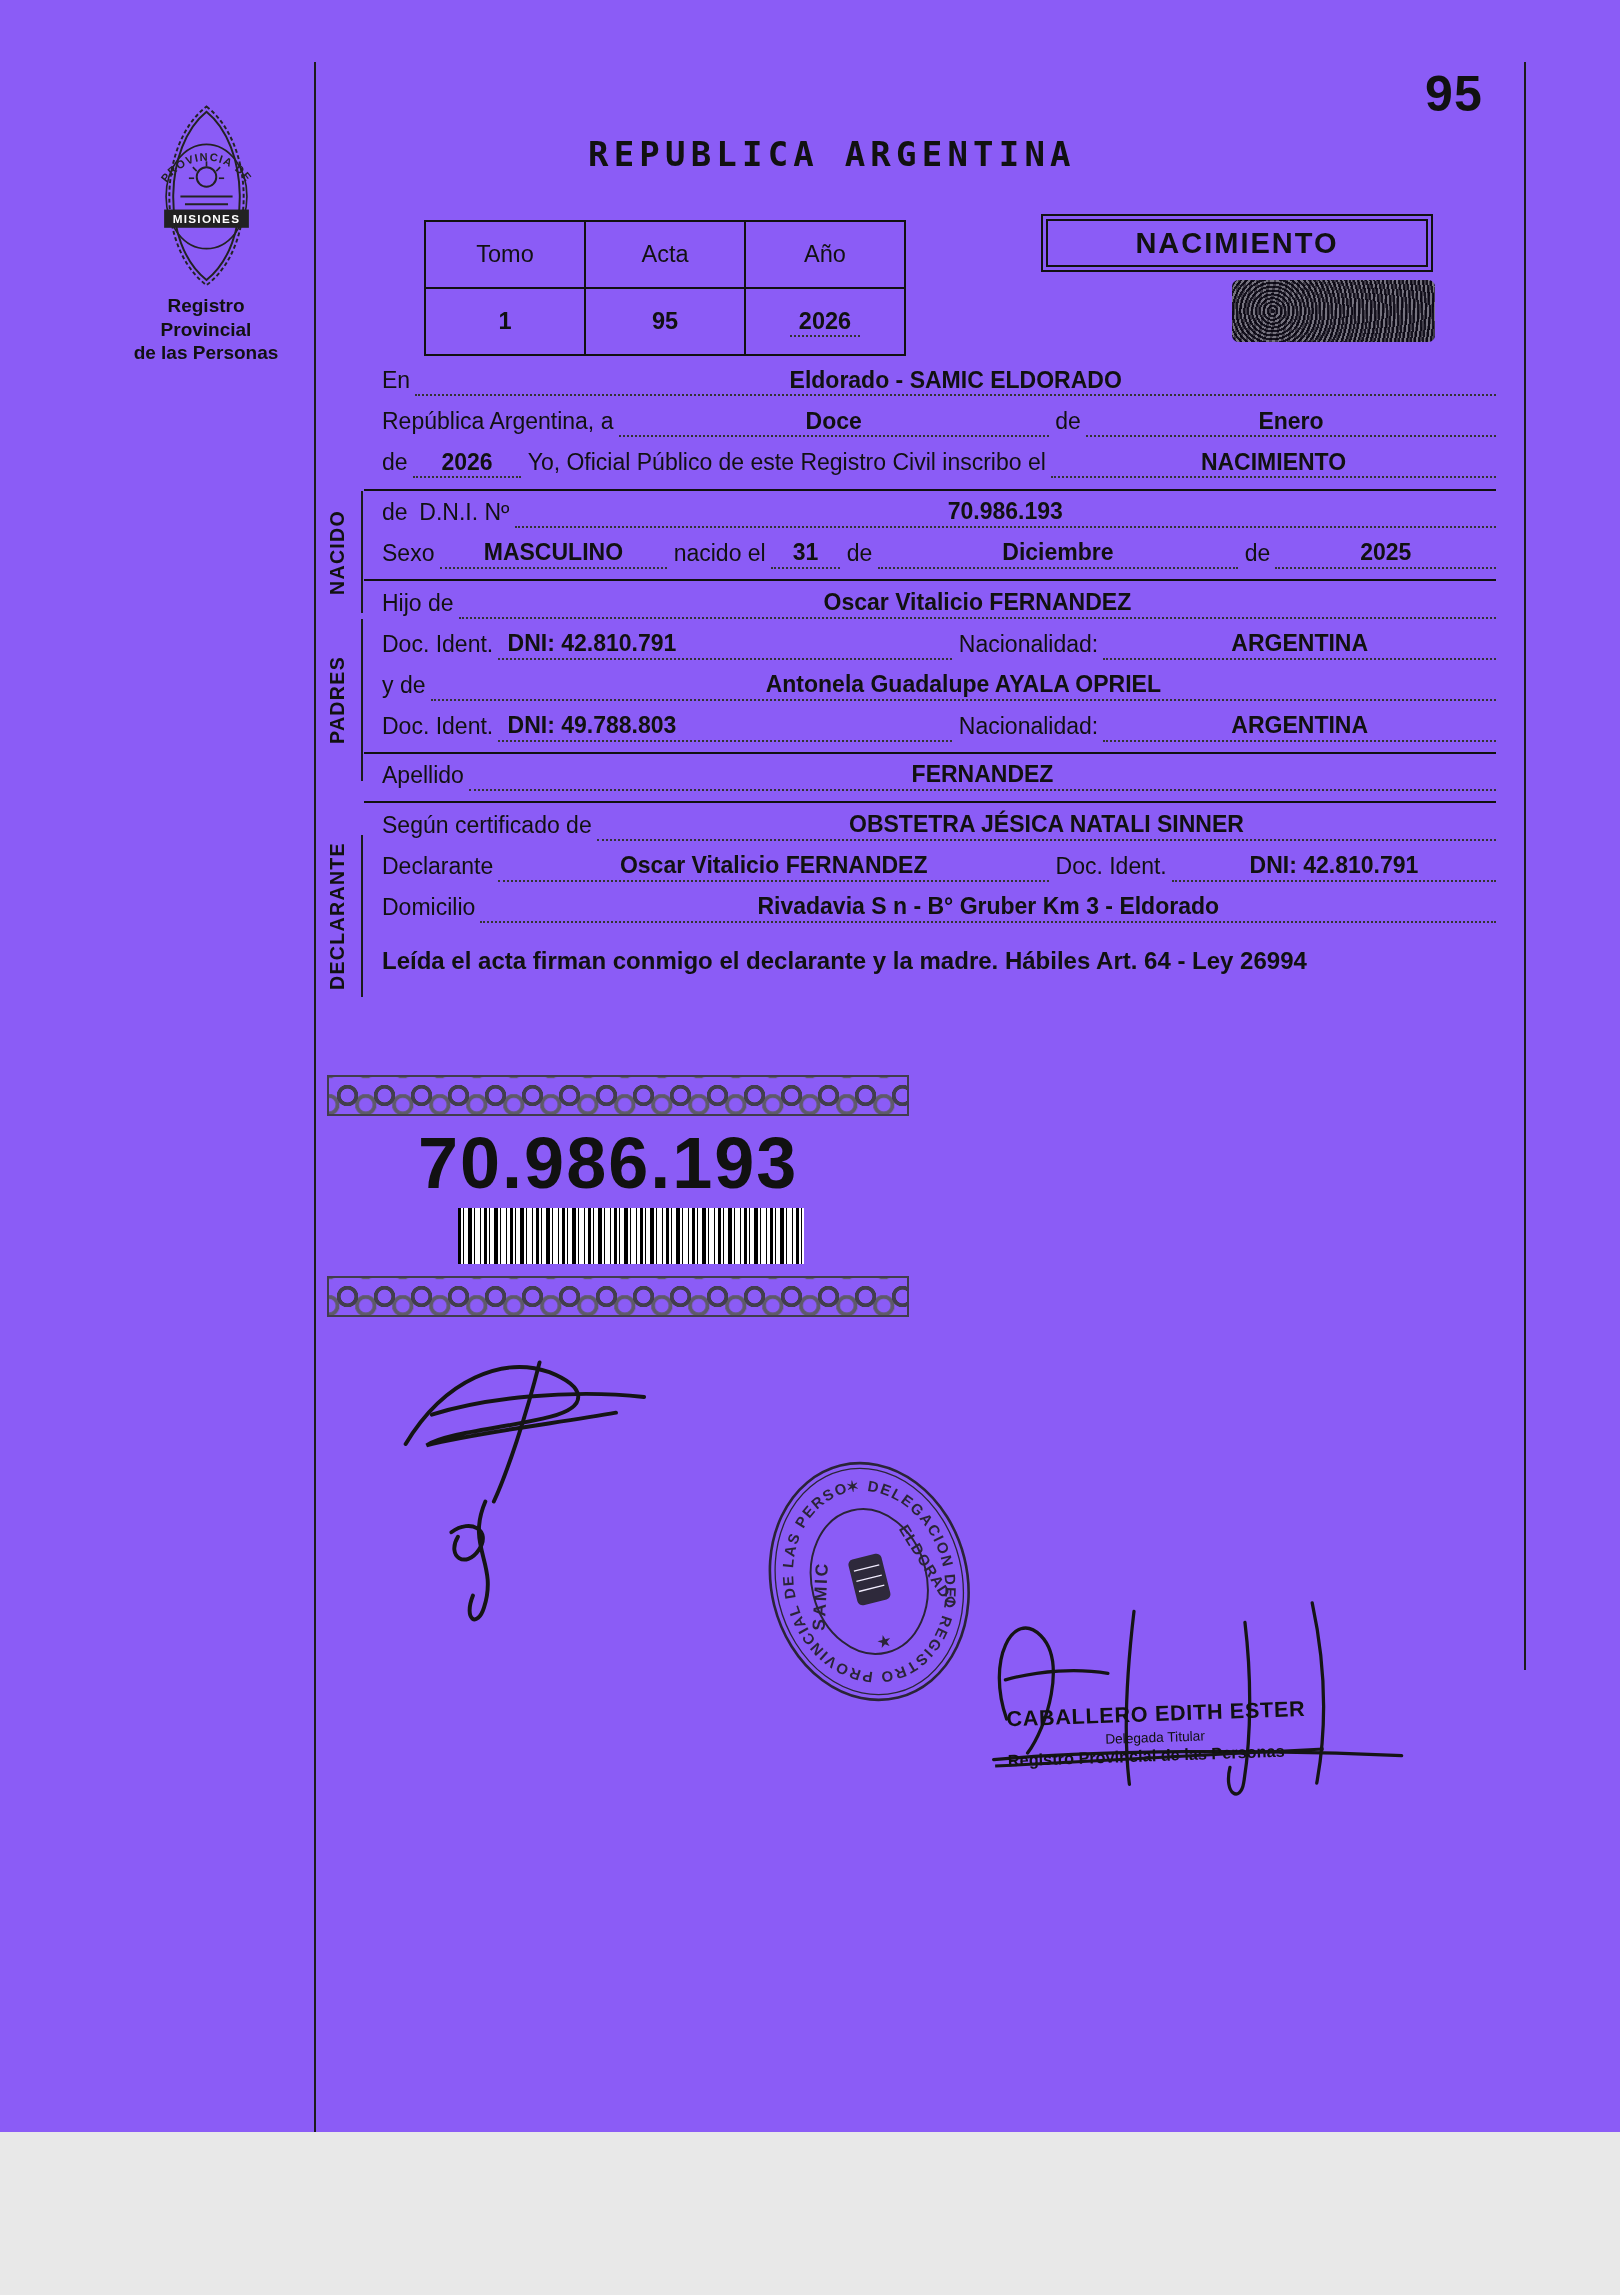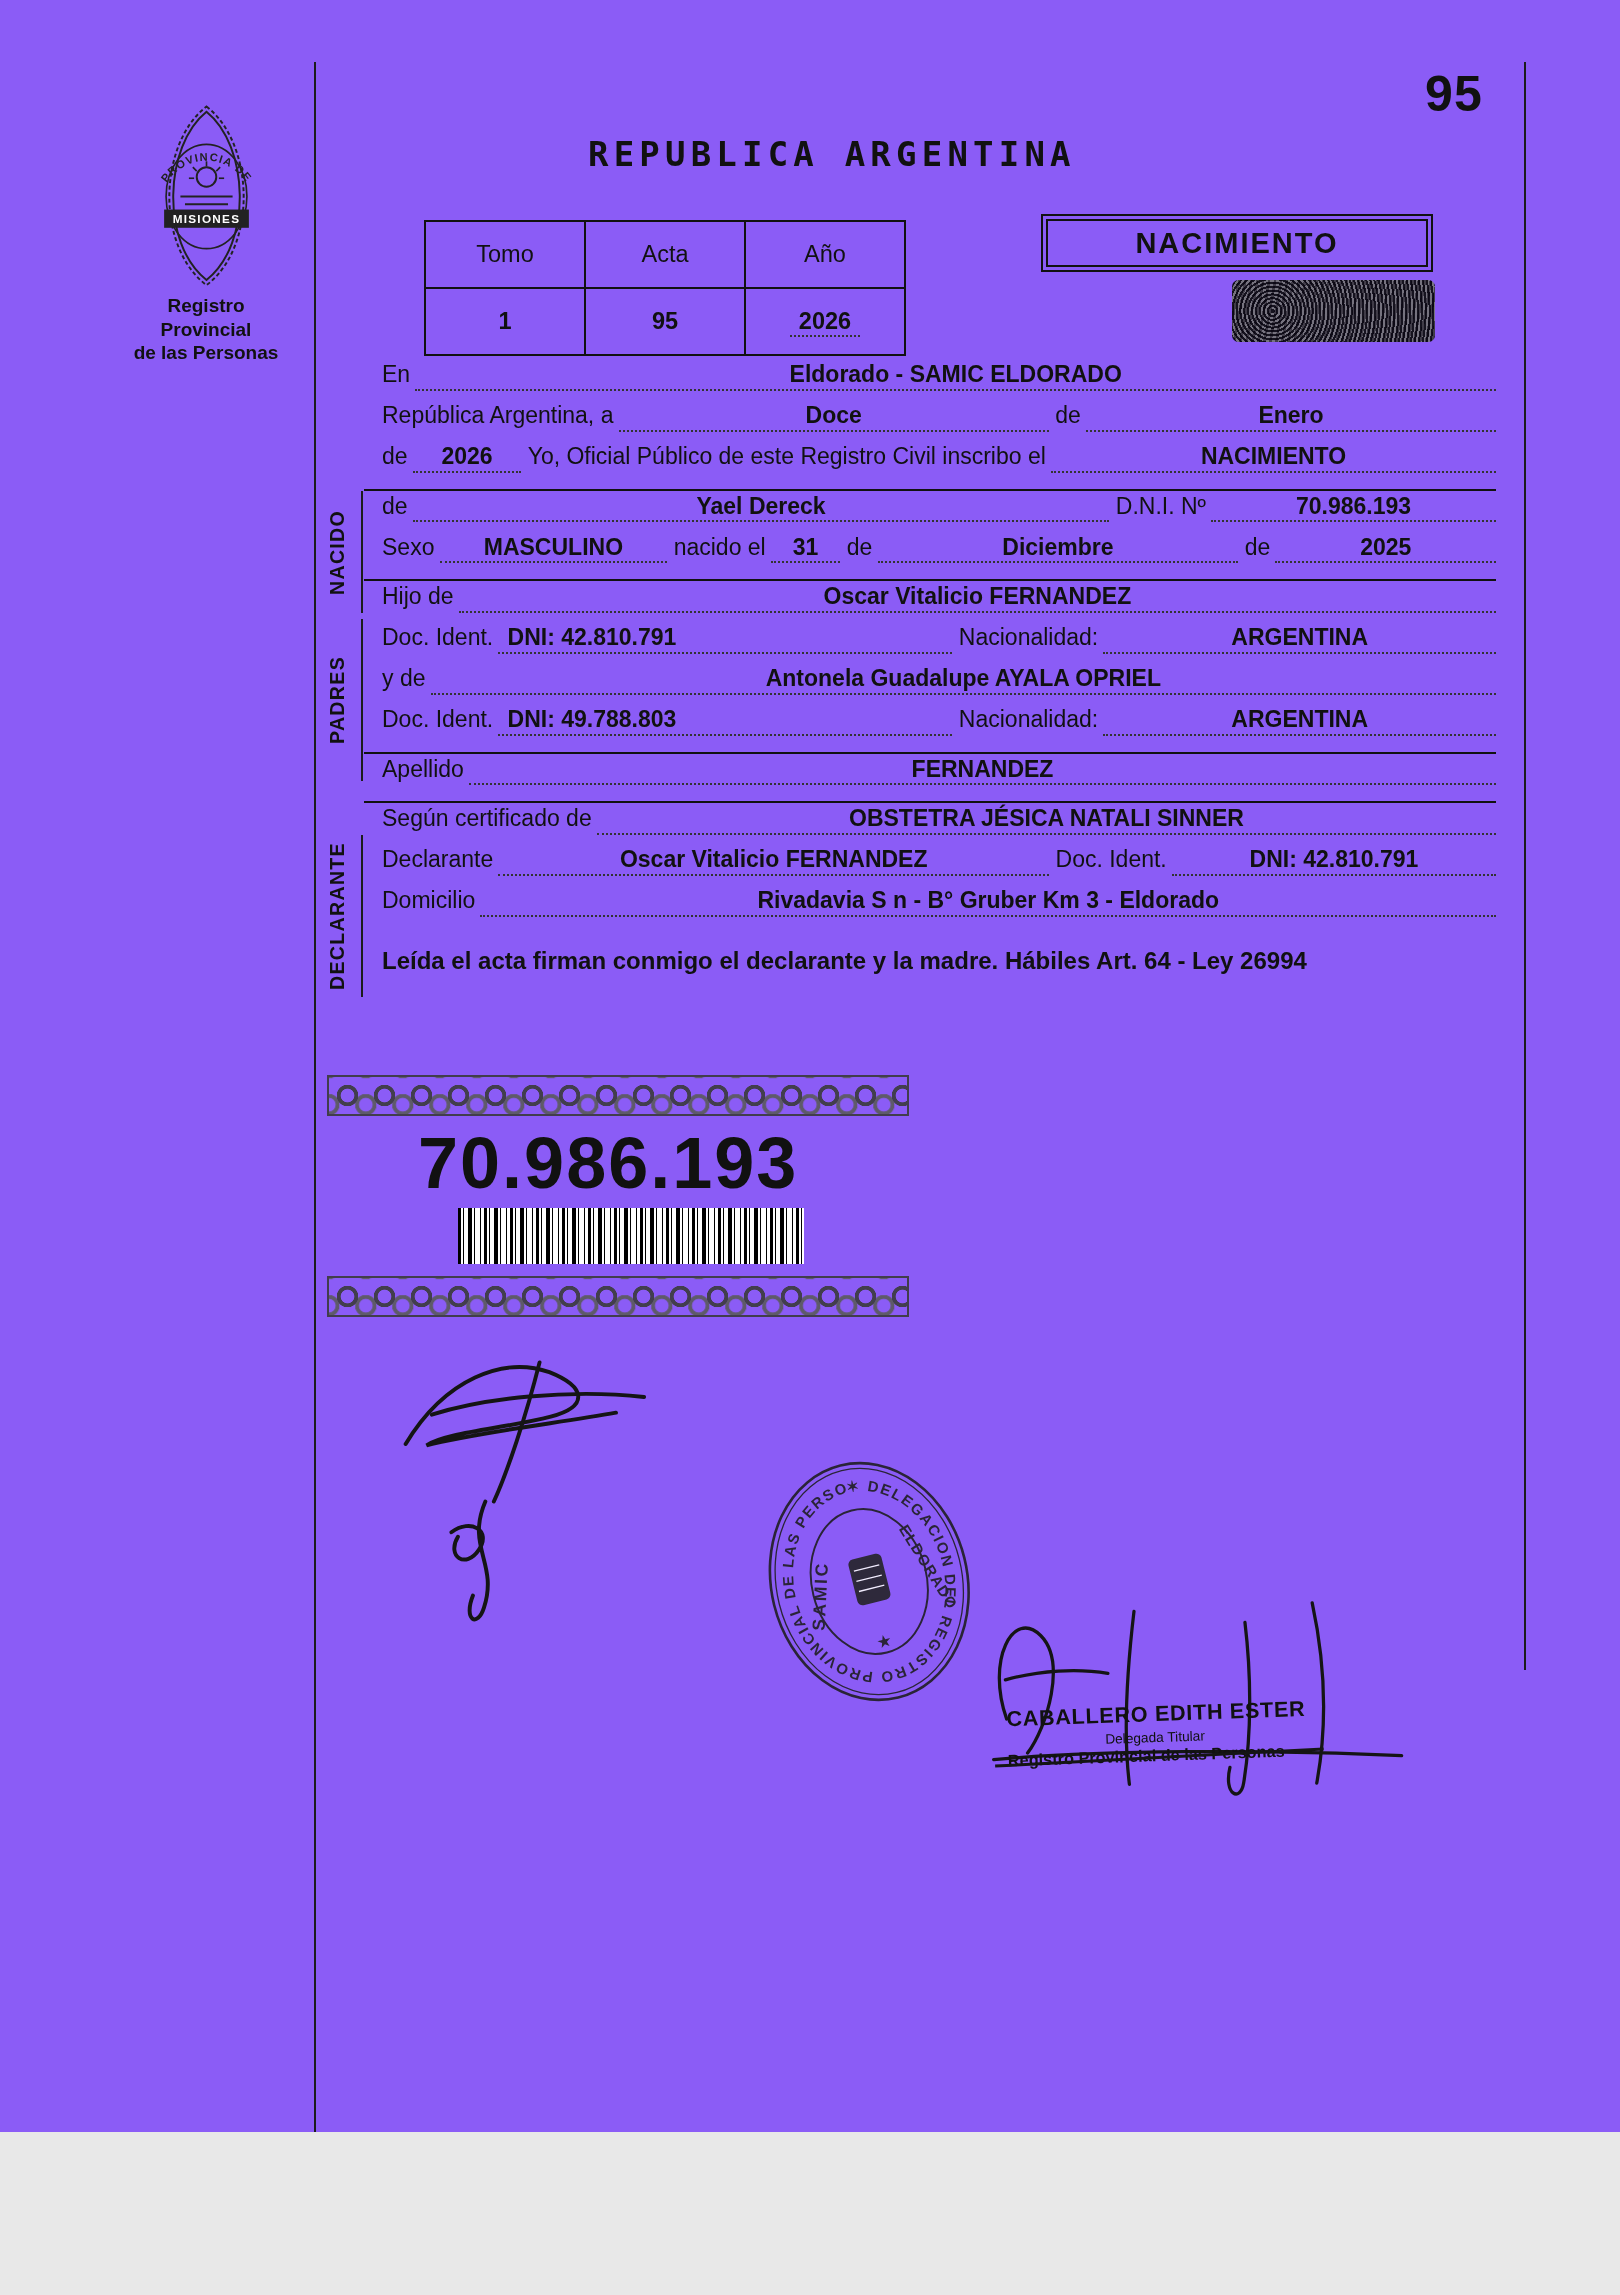--- a/index.html
+++ b/index.html
@@ -31,21 +31,21 @@
                  justify-content:center;font-size:29px;font-weight:bold;letter-spacing:2px;box-sizing:border-box;}
 
   .ink-stamp{position:absolute;left:1232px;top:280px;width:203px;height:62px;border-radius:6.5px;opacity:.92;
      background-color:#3a3a3a;
      background-image:
        repeating-radial-gradient(circle at 20% 50%, rgba(0,0,0,.85) 0 2px, rgba(255,255,255,.18) 2px 3.9px),
        repeating-linear-gradient(100deg, rgba(0,0,0,.75) 0 2.6px, rgba(110,110,110,.55) 2.6px 5.9px);}
 
   
   .form{position:absolute;left:382px;top:361px;width:1114px;font-size:23px;}
-  .frow{display:flex;align-items:flex-start;height:41px;}
+  .frow{display:flex;align-items:center;height:41px;}
   .lbl{white-space:nowrap;padding:0 5.2px 1.3px 0;}
   .lbl.mid{padding-left:6.5px;}
   .fill{flex:1;border-bottom:2px dotted #333;text-align:center;font-weight:bold;
         white-space:nowrap;padding:0 5.2px 0.7px;min-width:33px;overflow:visible;}
   .fill.left{text-align:left;padding-left:9.2px;}
   .rule{border-top:2px solid #111;margin:4.6px 0 2px -18.3px;}
   .closing{margin-top:17px;font-weight:bold;font-size:24px;line-height:1.35;text-align:justify;padding-right:3.9px;}
 
   
   .side-label{position:absolute;left:326px;width:26px;writing-mode:vertical-rl;transform:rotate(180deg);
@@ -154,21 +154,20 @@
       <span class="lbl">de</span>
       <span class="fill" style="flex:0 0 98px">2026</span>
       <span class="lbl mid">Yo, Oficial Público de este Registro Civil inscribo el</span>
       <span class="fill">NACIMIENTO</span>
     </div>
 
     <div class="rule"></div>
 
     <div class="frow">
       <span class="lbl">de</span>
-      <span class="fill" style="flex:2.5">Yael Dereck</span>
       <span class="lbl mid">D.N.I. Nº</span>
       <span class="fill">70.986.193</span>
     </div>
 
     <div class="frow">
       <span class="lbl">Sexo</span>
       <span class="fill" style="flex:.62">MASCULINO</span>
       <span class="lbl mid">nacido el</span>
       <span class="fill" style="flex:0 0 59px">31</span>
       <span class="lbl mid">de</span>

